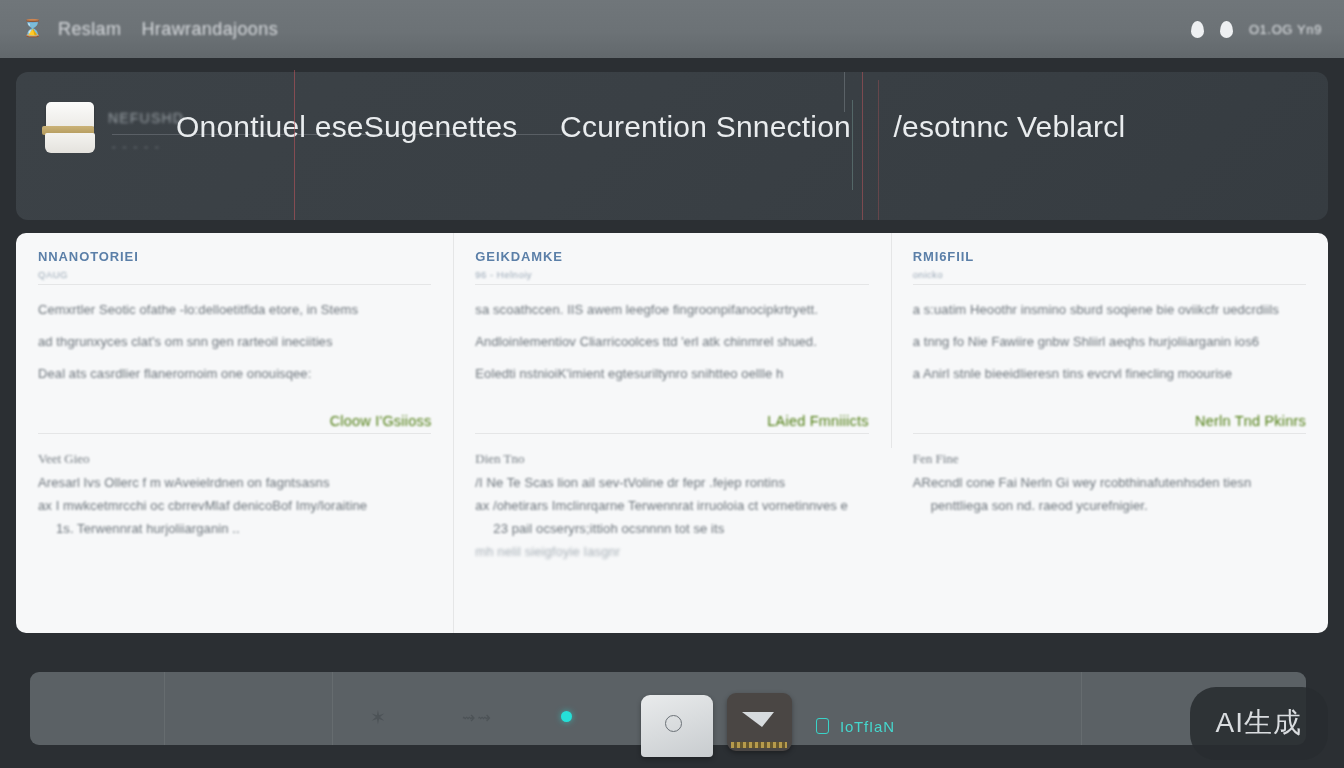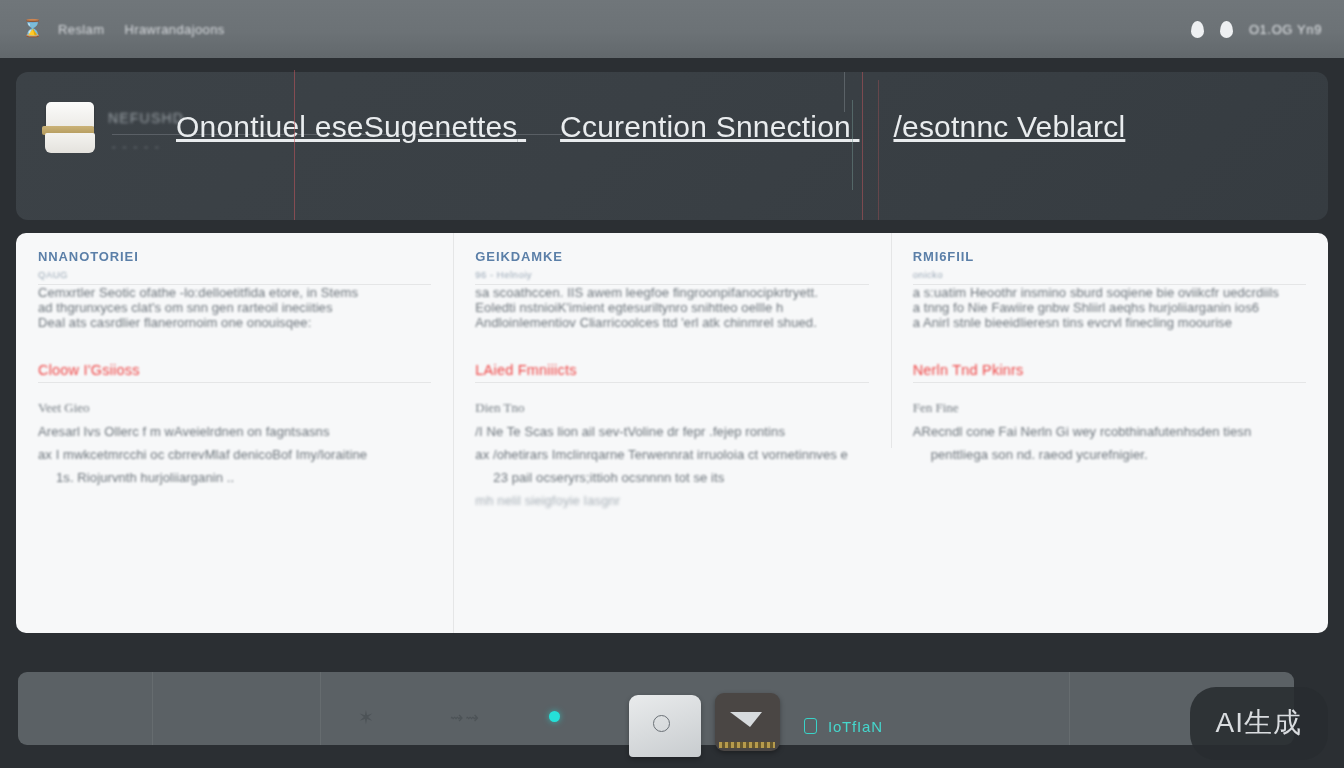--- a/index.html
+++ b/index.html
@@ -30,21 +30,21 @@
   .topbar-left { display: flex; align-items: center; gap: 20px; }
   .hourglass {
     width: 16px; height: 20px;
     color: #e8eaec;
     font-size: 17px;
     line-height: 20px;
     text-align: center;
     filter: blur(0.5px);
   }
   .topbar-label {
-    font-size: 13px;
+    font-size: 18px;
     color: #d7dade;
     letter-spacing: 0.4px;
     filter: blur(0.9px);
     white-space: nowrap;
   }
   .topbar-spacer { flex: 1; }
   .topbar-right { display: flex; align-items: center; gap: 16px; }
   .diamond {
     width: 13px; height: 17px;
     background: #eef0f2;
@@ -120,21 +120,20 @@
   .hero-title {
     position: absolute;
     left: 160px; top: 38px;
     width: 1100px;
     font-size: 30px;
     font-weight: 400;
     color: #e9ecee;
     letter-spacing: 0.2px;
     white-space: nowrap;
     filter: blur(0.5px);
-    text-decoration: underline;
   }
   .hero-title .seg2 { margin-left: 34px; }
   .hero-title .seg3 { margin-left: 34px; }
   .guide {
     position: absolute;
     width: 1px;
     opacity: 0.75;
   }
   .guide.red-a { left: 294px; top: 70px;  height: 150px; background: #c2565c; opacity: 0.55; }
   .guide.red-b { left: 846px; top: 0px;   height: 148px; background: #c2565c; opacity: 0.5; }
@@ -180,54 +179,56 @@
     color: #9aa8b6;
     letter-spacing: 0.5px;
     filter: blur(1.1px);
   }
   .rule {
     margin-top: 4px;
     height: 1px;
     background: rgba(0,0,0,0.07);
   }
   .body-line {
+    margin-top: 17px;
     font-size: 13px;
     color: #6d757c;
     letter-spacing: 0.1px;
     white-space: nowrap;
     filter: blur(0.85px);
   }
   .body-line.faint { color: #aab2b9; filter: blur(1.5px); }
   .body-line.indent { padding-left: 18px; }
   .body-line.tight { margin-top: 8px; }
 
   .section-title {
     margin-top: 32px;
     font-size: 14.5px;
-    color: #ef4444;
+    color: #4d7c0f;
     letter-spacing: 0.2px;
     filter: blur(0.8px);
+    text-align: right;
   }
   .section-label {
     margin-top: 17px;
     font-size: 13px;
     color: #737b82;
     filter: blur(0.9px);
     font-family: Liberation Serif, serif;
   }
 
   
   .dock-wrap {
     position: absolute;
     left: 16px; top: 655px;
     width: 1312px; height: 108px;
   }
   .dock {
     position: absolute;
-    left: 2px; top: 17px;
+    left: 14px; top: 17px;
     width: 1276px; height: 73px;
     background: #5b6165;
     border-radius: 9px;
     display: flex;
     align-items: center;
   }
   .dock-div {
     position: absolute;
     top: 0; width: 1px; height: 73px;
     background: rgba(255,255,255,0.07);
@@ -369,30 +370,30 @@
     <div class="rule"></div>
     <div class="body-line">Cemxrtler Seotic ofathe  -lo:delloetitfida etore, in Stems</div>
     <div class="body-line">ad thgrunxyces clat's om snn gen rarteoil ineciities</div>
     <div class="body-line">Deal ats casrdlier flanerornoim one  onouisqee:</div>
 
     <div class="section-title">Cloow I'Gsiioss</div>
     <div class="rule"></div>
     <div class="section-label">Veet Gieo</div>
     <div class="body-line tight">Aresarl Ivs Ollerc f m wAveielrdnen  on fagntsasns</div>
     <div class="body-line tight">ax I mwkcetmrcchi oc cbrrevMlaf denicoBof Imy/loraitine</div>
-    <div class="body-line tight indent">1s. Riojurvnth hurjoliiarganin ..</div>
+    <div class="body-line tight indent">1s. Terwennrat hurjoliiarganin ..</div>
   </div>
 
   <div class="col c2">
     <div class="col-head">GEIKDAMKE</div>
     <div class="col-subhead">96 - Helnoiy</div>
     <div class="rule"></div>
     <div class="body-line">sa scoathccen. IIS awem leegfoe fingroonpifanocipkrtryett.</div>
+    <div class="body-line">Andloinlementiov Cliarricoolces ttd 'erl atk chinmrel shued.</div>
     <div class="body-line">Eoledti nstnioiK'imient egtesuriltynro snihtteo oellle  h</div>
-    <div class="body-line">Andloinlementiov Cliarricoolces ttd 'erl atk chinmrel shued.</div>
 
     <div class="section-title">LAied Fmniiicts</div>
     <div class="rule"></div>
     <div class="section-label">Dien Tno</div>
     <div class="body-line tight">/I Ne Te Scas lion ail sev-tVoline dr fepr .fejep rontins</div>
     <div class="body-line tight">ax /ohetirars Imclinrqarne Terwennrat irruoloia ct vornetinnves e</div>
     <div class="body-line tight indent">23 pail ocseryrs;ittioh ocsnnnn tot se its</div>
     <div class="body-line tight faint">mh nelil sieigfoyie Iasgnr</div>
   </div>
 

